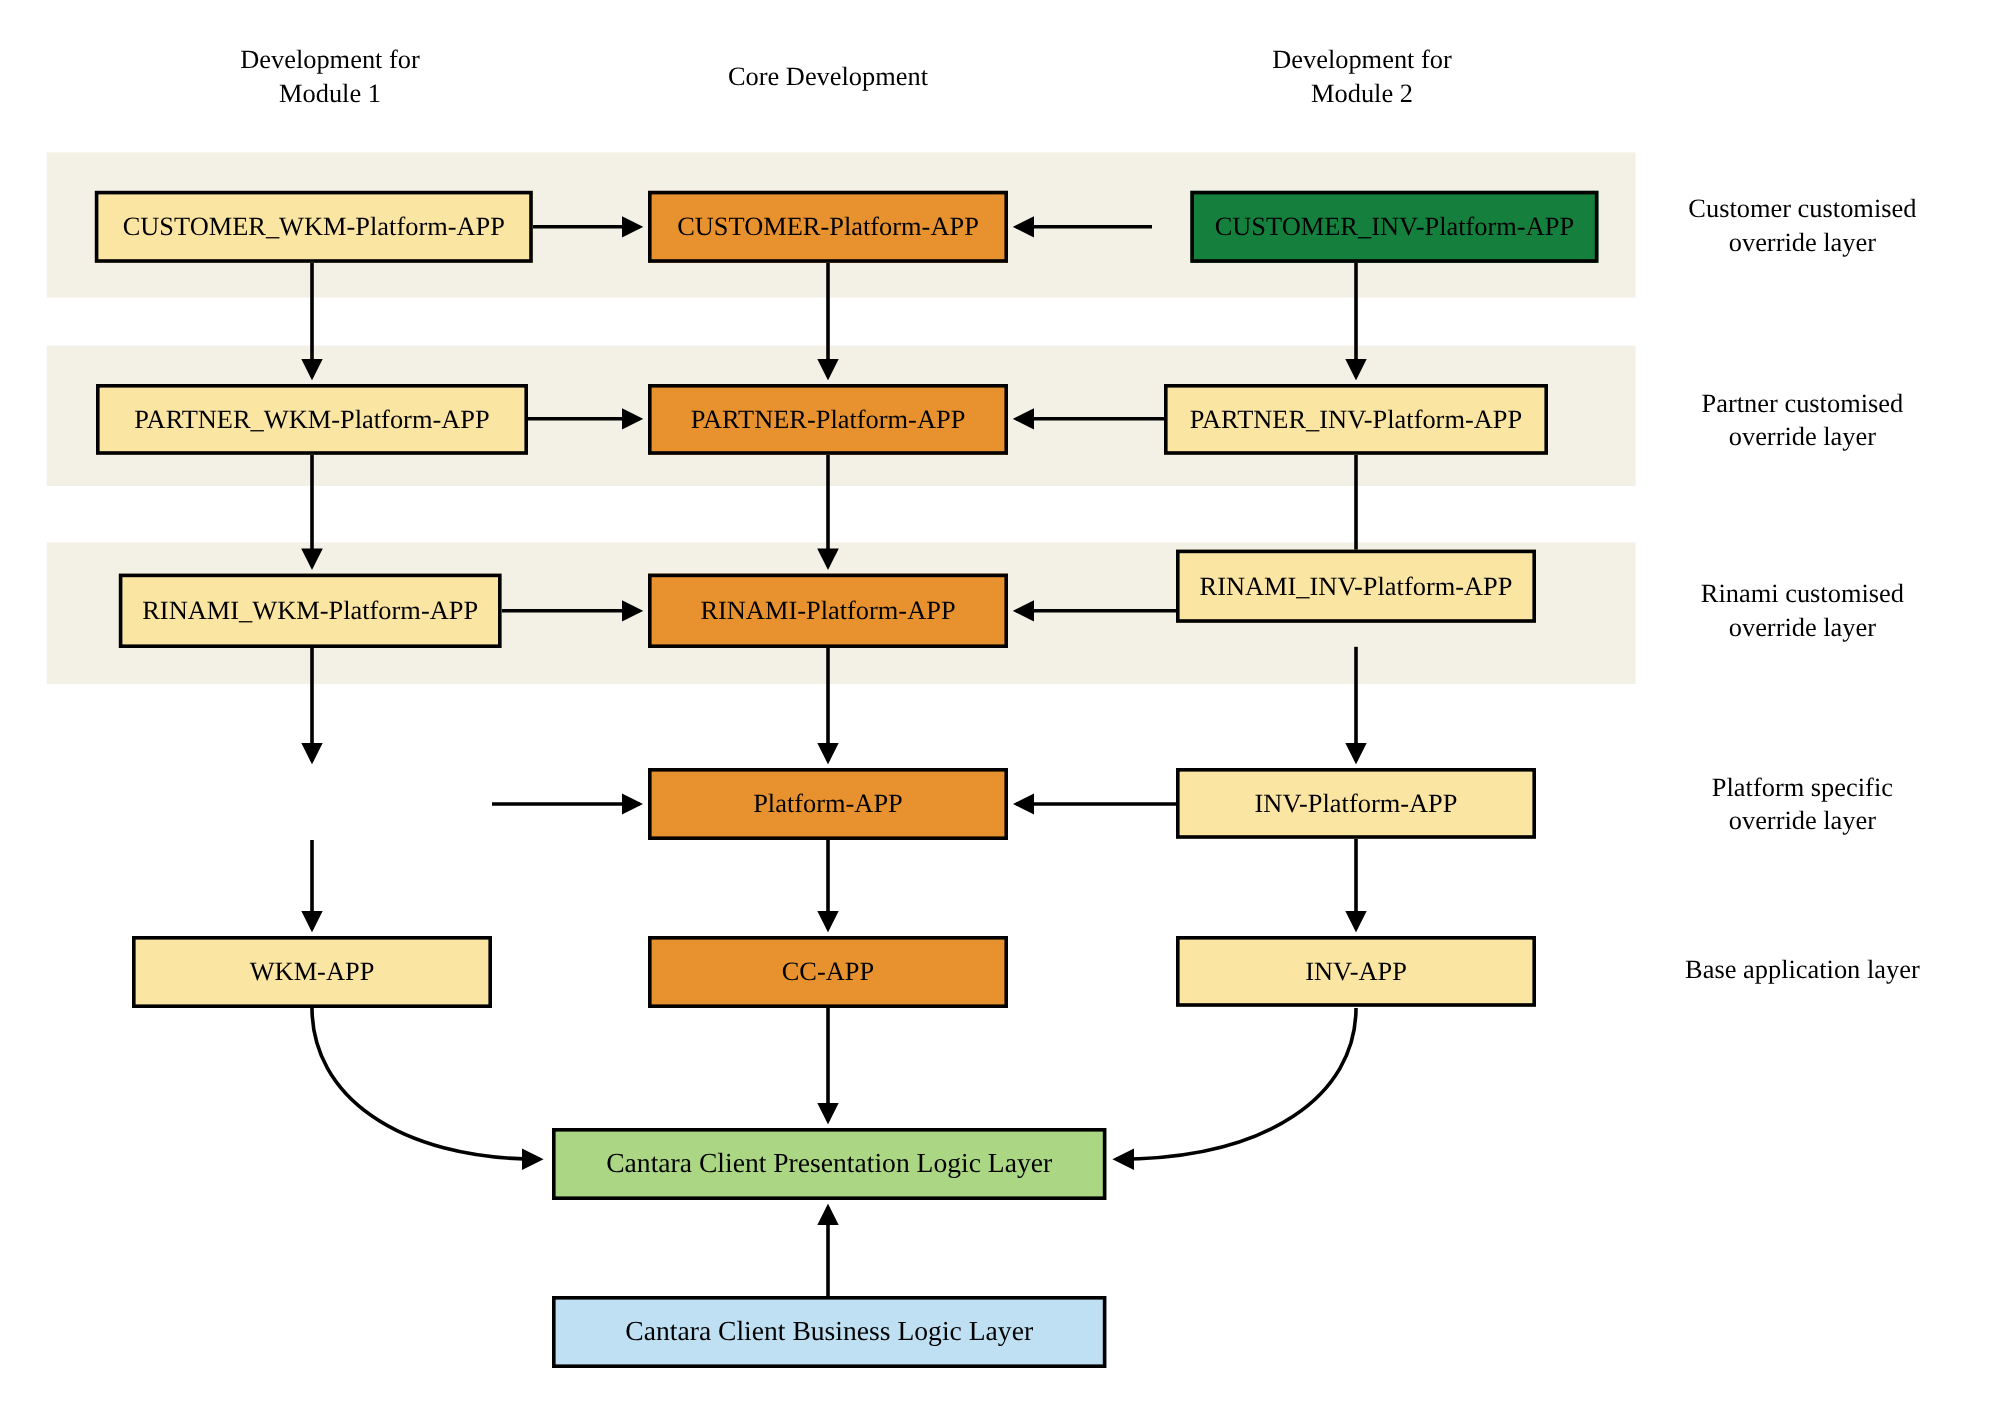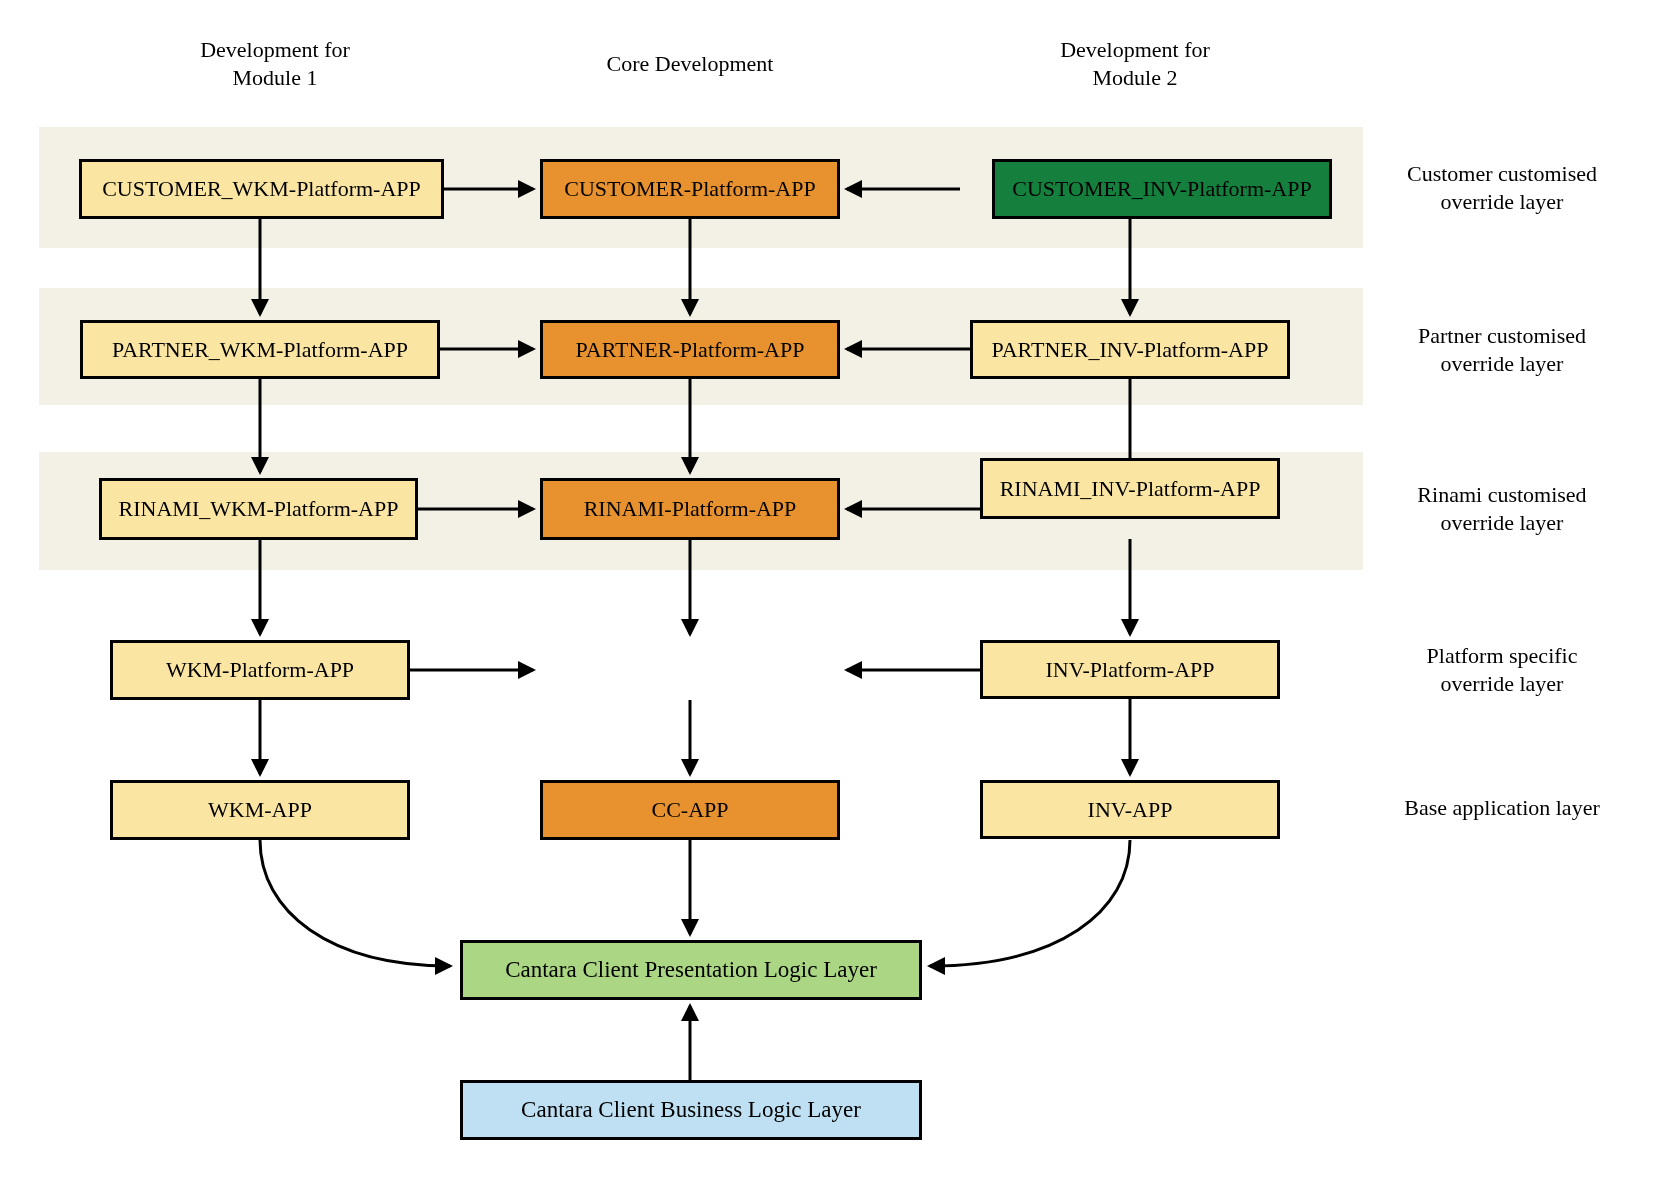--- a/index.html
+++ b/index.html
@@ -113,21 +113,21 @@
   <div class="node" style="left: 960px; top: 159px; width: 340px; height: 60px; background-color: #15803d; margin-left: 32px;">CUSTOMER_INV-Platform-APP</div>
 
   <div class="node" style="left: 80px; top: 320px; width: 360px; height: 59px; background-color: rgb(251, 229, 163);">PARTNER_WKM-Platform-APP</div>
   <div class="node" style="left: 540px; top: 320px; width: 300px; height: 59px; background-color: rgb(232, 146, 47);">PARTNER-Platform-APP</div>
   <div class="node" style="left: 970px; top: 320px; width: 320px; height: 59px; background-color: rgb(251, 229, 163);">PARTNER_INV-Platform-APP</div>
 
   <div class="node" style="left: 99px; top: 478px; width: 319px; height: 62px; background-color: rgb(251, 229, 163);">RINAMI_WKM-Platform-APP</div>
   <div class="node" style="left: 540px; top: 478px; width: 300px; height: 62px; background-color: rgb(232, 146, 47);">RINAMI-Platform-APP</div>
   <div class="node" style="left: 980px; top: 458px; width: 300px; height: 61px; background-color: rgb(251, 229, 163);">RINAMI_INV-Platform-APP</div>
 
-  <div class="node" style="left: 110px; top: 640px; width: 300px; height: 60px; background-color: rgb(251, 229, 163);">WKM-Platform-APP</div>
+  <div class="node" style="left: 540px; top: 640px; width: 300px; height: 60px; background-color: rgb(232, 146, 47);">Platform-APP</div>
   <div class="node" style="left: 980px; top: 640px; width: 300px; height: 59px; background-color: rgb(251, 229, 163);">INV-Platform-APP</div>
 
   <div class="node" style="left: 540px; top: 780px; width: 300px; height: 60px; background-color: rgb(232, 146, 47);">CC-APP</div>
   <div class="node" style="left: 110px; top: 780px; width: 300px; height: 60px; background-color: rgb(251, 229, 163);">WKM-APP</div>
   <div class="node" style="left: 980px; top: 780px; width: 300px; height: 59px; background-color: rgb(251, 229, 163);">INV-APP</div>
 
   <div class="node big" style="left: 460px; top: 940px; width: 462px; height: 60px; background-color: rgb(171, 214, 131);">Cantara Client Presentation Logic Layer</div>
   <div class="node big" style="left: 460px; top: 1080px; width: 462px; height: 60px; background-color: rgb(190, 224, 242);">Cantara Client Business Logic Layer</div>
 
   <div class="rowlabel" style="top:160px;">

